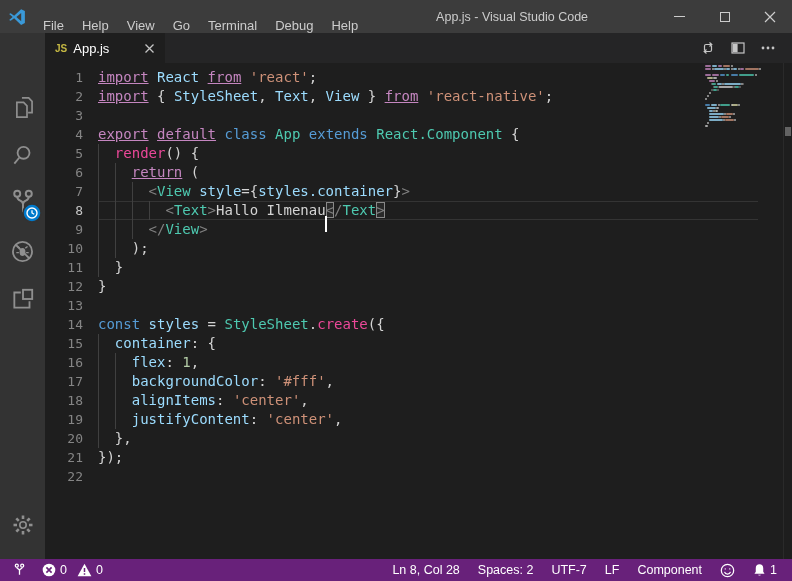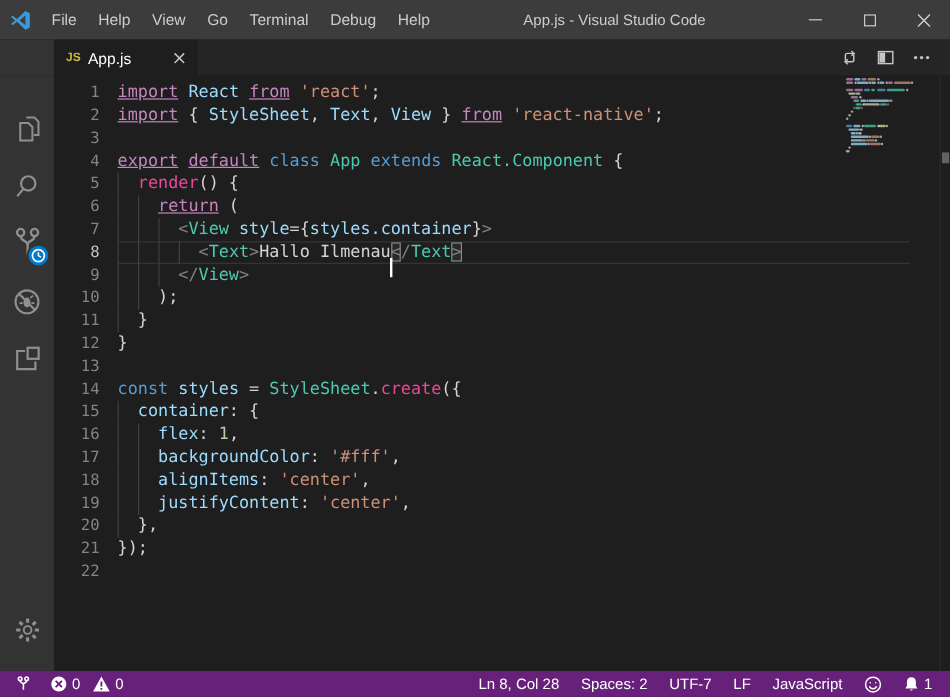--- a/index.html
+++ b/index.html
@@ -3,21 +3,21 @@
 <meta charset="utf-8">
 <style>
   * { margin:0; padding:0; box-sizing:border-box; }
   html,body { width:792px; height:581px; overflow:hidden; background:#1e1e1e;
     font-family:"Liberation Sans","DejaVu Sans",sans-serif; }
   .window { width:792px; height:581px; display:flex; flex-direction:column; position:relative; }
 
   
   .titlebar { height:33px; background:#3c3c3c; display:flex; align-items:stretch; color:#cccccc; flex:0 0 auto; }
   .logo { width:34px; display:flex; align-items:center; justify-content:center; }
-  .menus { display:flex; align-items:center; }
+  .menus { display:flex; align-items:flex-end; }
   .menu-item { padding:0 9px; display:flex; align-items:center; font-size:13px; cursor:default; }
   .title-center { flex:1; display:flex; align-items:center; justify-content:center; font-size:12.5px; color:#cccccc; white-space:nowrap; overflow:hidden; }
   .win-controls { display:flex; }
   .win-btn { width:45px; display:flex; align-items:center; justify-content:center; }
   .min-glyph { width:11px; height:1px; background:#cccccc; }
   .max-glyph { width:10px; height:10px; border:1px solid #cccccc; }
 
   
   .tabstrip { height:30px; background:#252526; display:flex; flex:0 0 auto; }
   .tabstrip-left-pad { width:45px; background:#333333; flex:0 0 auto; }
@@ -310,21 +310,21 @@
       <div class="sb-item">
           <span>Spaces: 2</span>
         </div>
       <div class="sb-item">
           <span>UTF-7</span>
         </div>
       <div class="sb-item">
           <span>LF</span>
         </div>
       <div class="sb-item">
-          <span>JavaScript</span>
+          <span>Component</span>
         </div>
       <div class="sb-item">
         <svg width="15" height="15" viewBox="0 0 16 16" fill="none" stroke="#ffffff" stroke-width="1.3">
           <circle cx="8" cy="8" r="6.6"></circle>
           <circle cx="5.6" cy="6.3" r="0.7" fill="#ffffff" stroke="none"></circle>
           <circle cx="10.4" cy="6.3" r="0.7" fill="#ffffff" stroke="none"></circle>
           <path d="M4.8 9.5 a3.4 3.4 0 0 0 6.4 0"></path>
         </svg>
       </div>
       <div class="sb-item">

